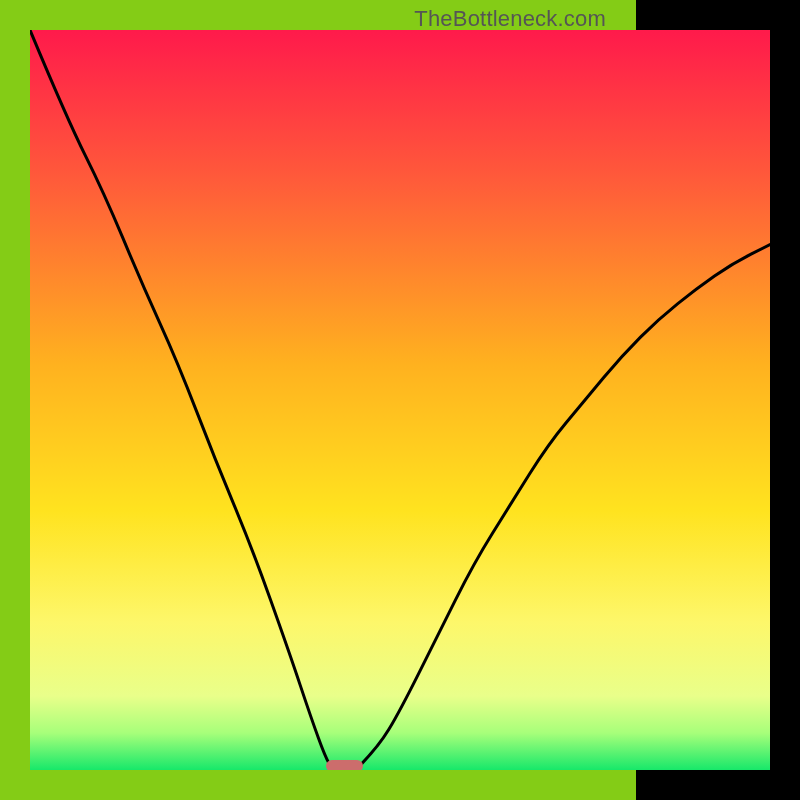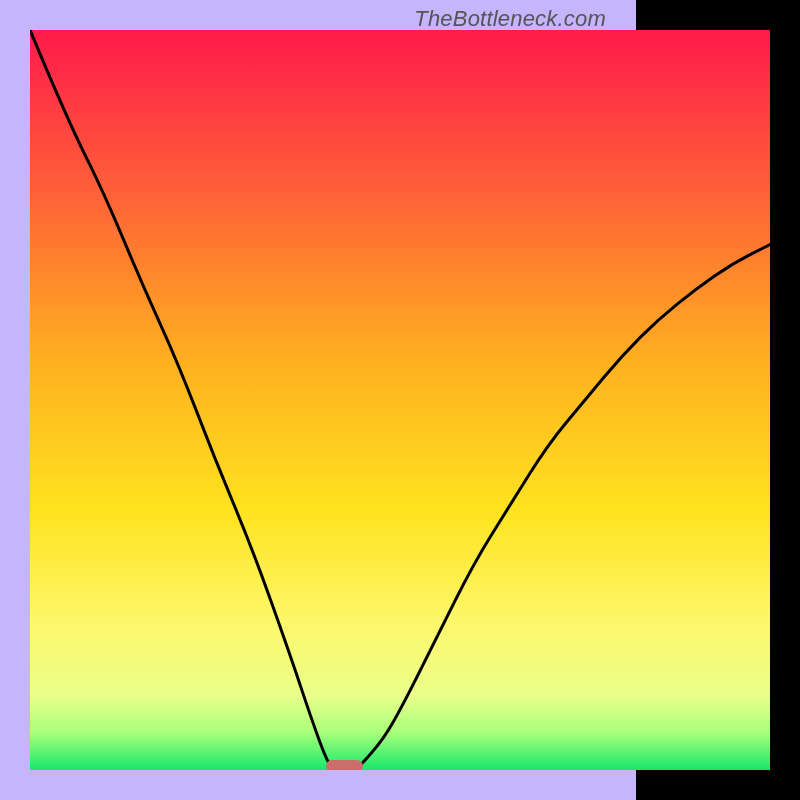--- a/index.html
+++ b/index.html
@@ -8,22 +8,21 @@
     width: 800px;
     height: 800px;
     overflow: hidden;
     background: #000;
     font-family: Arial, Helvetica, sans-serif;
   }
   .frame {
     position: absolute;
     top: 0; left: 0;
     width: 636px; height: 800px;
-    background: #c4b5fd;
-    font-style: italic;
+    background: #84cc16;
   }
   .plot {
     position: absolute;
     top: 30px;
     left: 30px;
     width: 740px;
     height: 740px;
     overflow: hidden;
   }
   .watermark {

